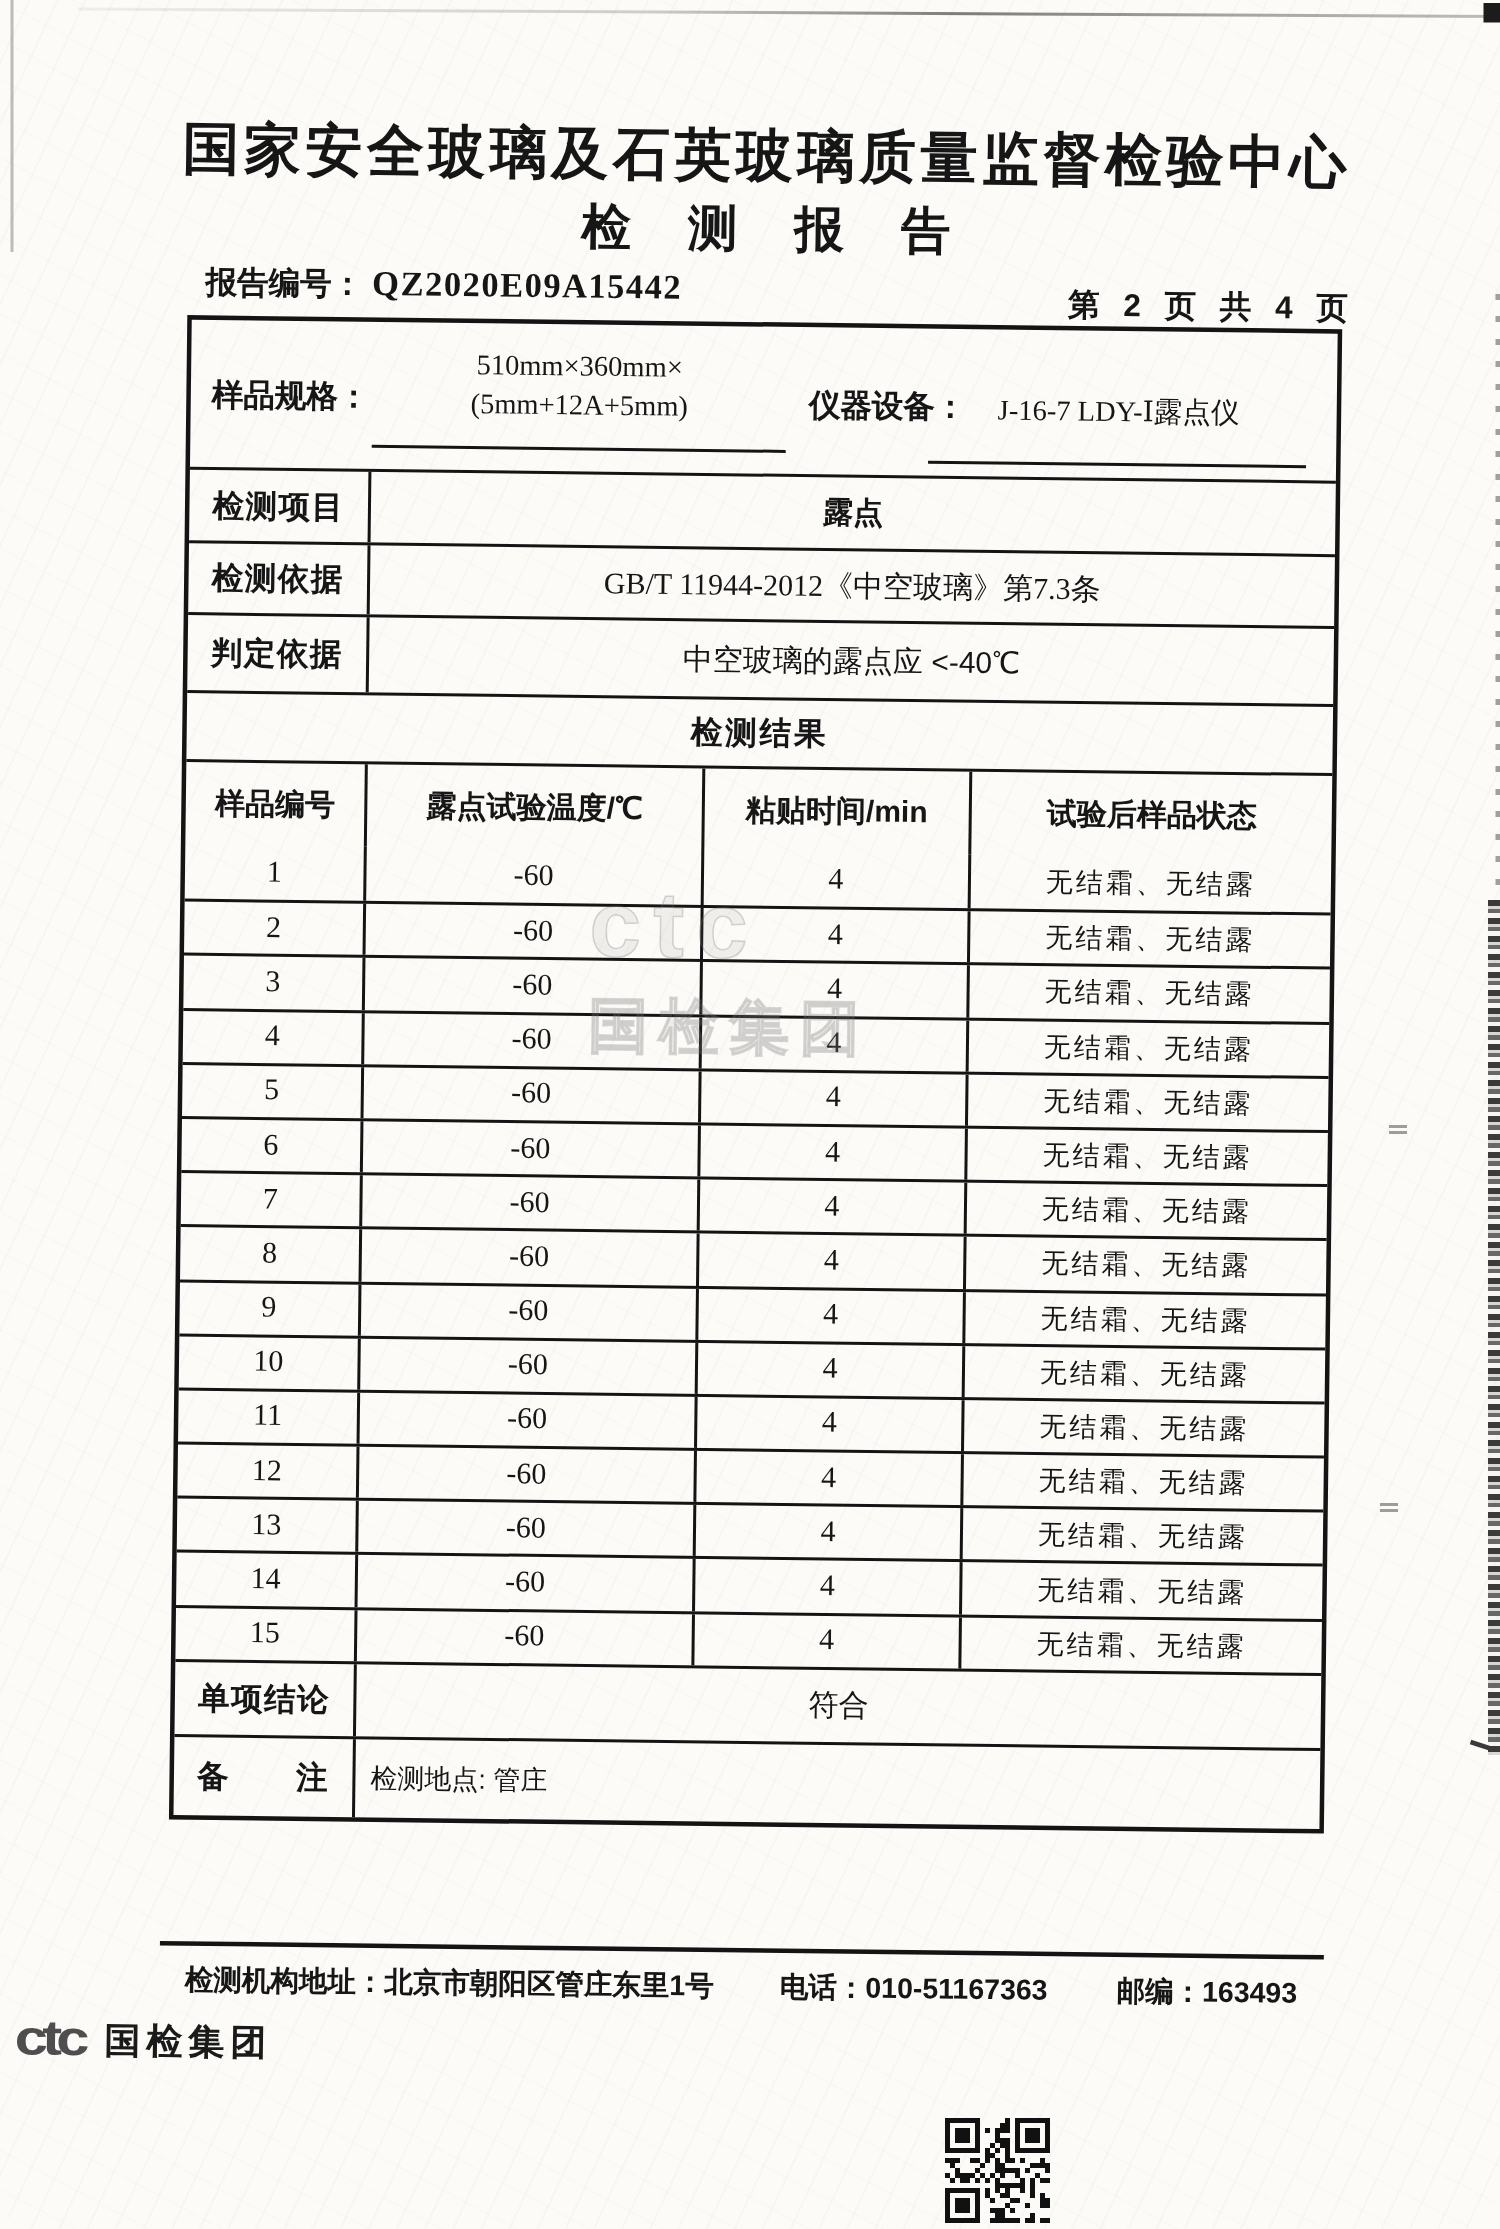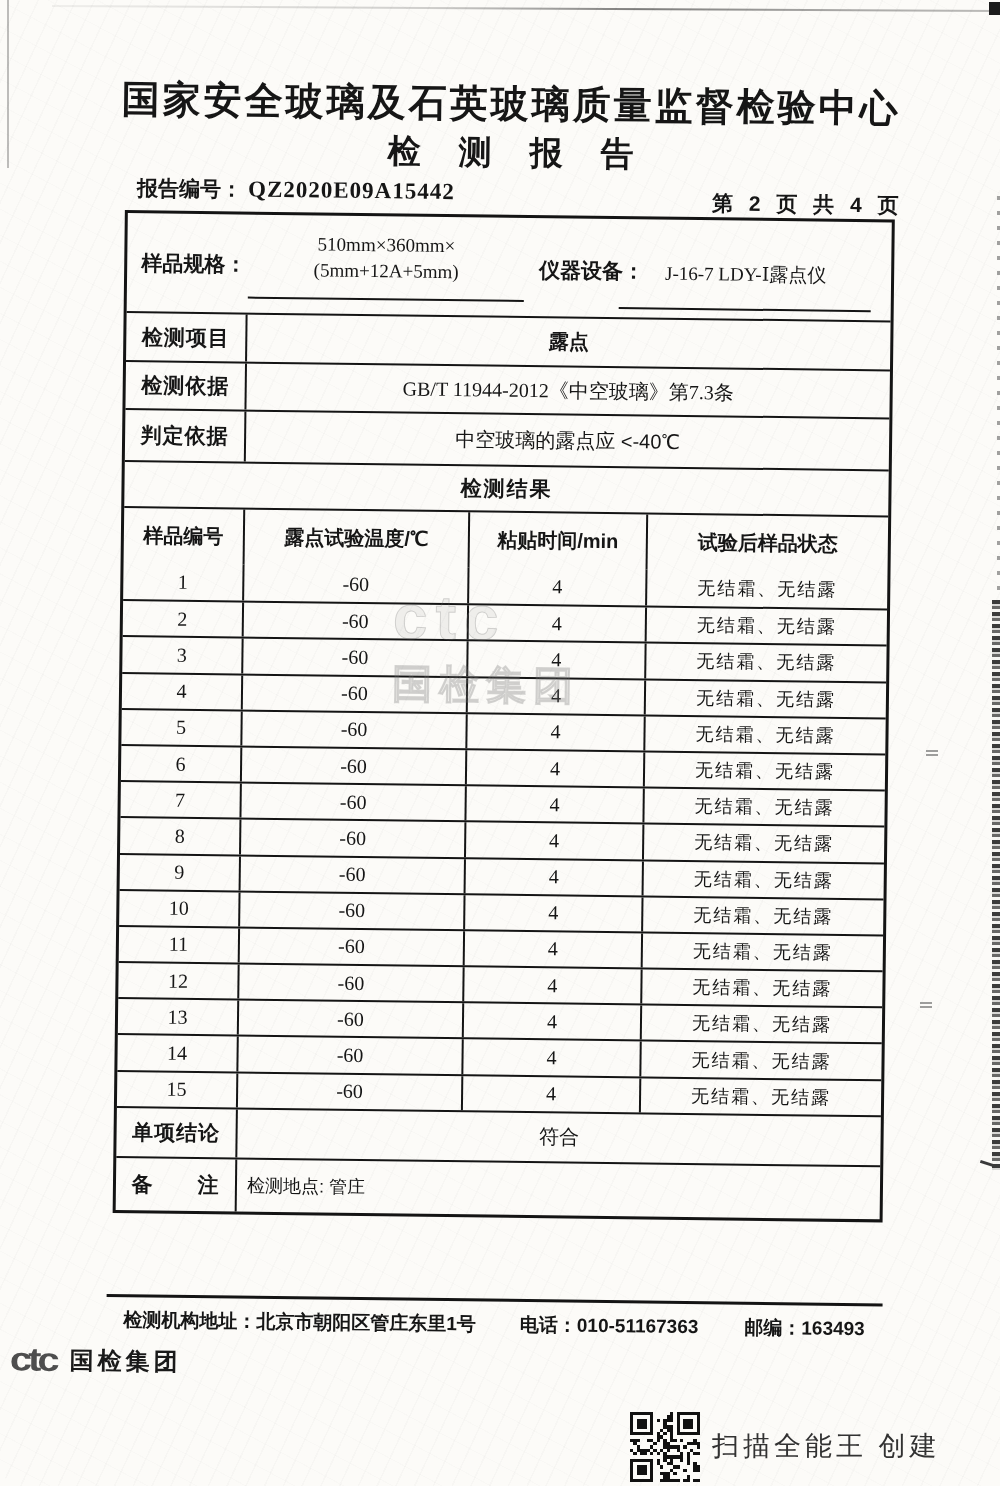--- a/index.html
+++ b/index.html
@@ -494,21 +494,20 @@
       <rect x="0" y="19" width="1" height="1" fill="#111"></rect>
       <rect x="6" y="19" width="1" height="1" fill="#111"></rect>
       <rect x="0" y="20" width="1" height="1" fill="#111"></rect>
       <rect x="1" y="20" width="1" height="1" fill="#111"></rect>
       <rect x="2" y="20" width="1" height="1" fill="#111"></rect>
       <rect x="3" y="20" width="1" height="1" fill="#111"></rect>
       <rect x="4" y="20" width="1" height="1" fill="#111"></rect>
       <rect x="5" y="20" width="1" height="1" fill="#111"></rect>
       <rect x="6" y="20" width="1" height="1" fill="#111"></rect>
     </svg>
-  <div class="scan-note">扫描全能王 创建</div>
 
   <div class="scan-top-line"></div>
   <div class="corner-speck"></div>
   <div class="edge-light"></div>
   <div class="edge-dark"></div>
   <div class="edge-hook"></div>
   <div class="edge-left-line"></div>
   <div class="squiggle sq1"></div>
   <div class="squiggle sq2"></div>
 </div>

